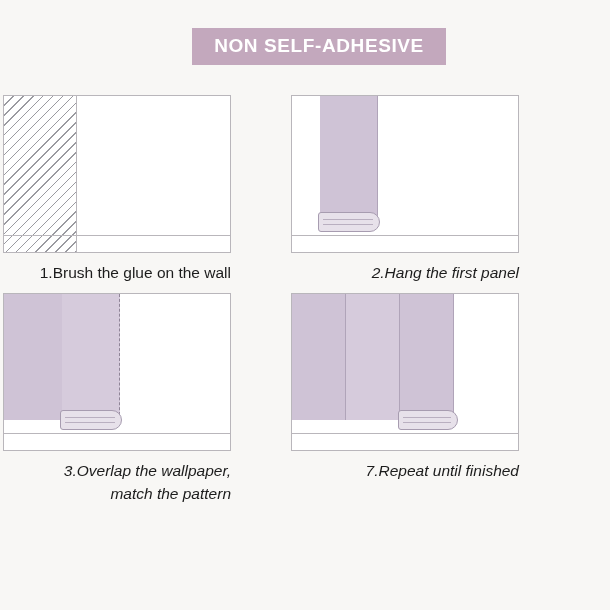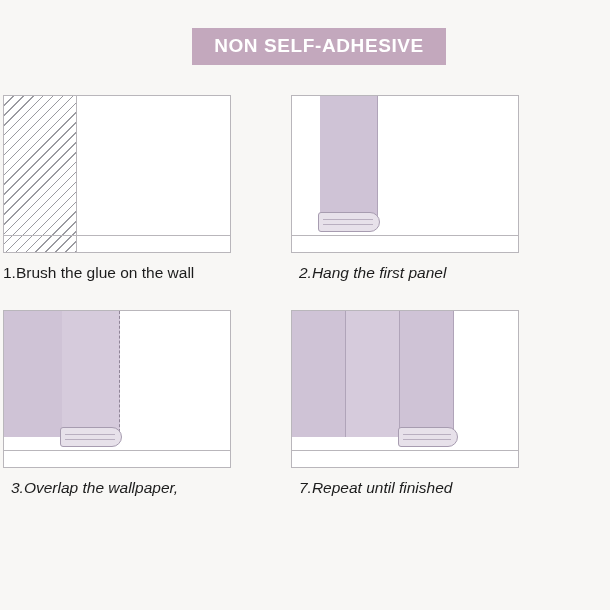--- a/index.html
+++ b/index.html
@@ -40,28 +40,29 @@
     white-space: nowrap;
     font-family: "Liberation Sans", sans-serif;
   }
 
   
   .grid {
     position: absolute;
     left: 0;
     top: 95px;
     width: 522px;
+    text-align: right;
   }
   .row {
     display: flex;
     justify-content: center;
     gap: 60px;
   }
   .row.second {
-    margin-top: 26px;
+    margin-top: 9px;
   }
   .cell {
     width: 228px;
     position: relative;
   }
 
   .panel {
     position: relative;
     width: 228px;
     height: 158px;
@@ -200,20 +201,21 @@
         <div class="strip" style="left:0px; width:58px; height:126px; border-right:none;"></div>
         <div class="strip lite dashed-edge" style="left:58px; width:58px; height:126px;"></div>
         <div class="curl" style="left:56px; top:116px; width:62px; height:20px;">
           <div class="curl-line" style="top:6px;"></div>
           <div class="curl-line" style="top:11px;"></div>
         </div>
         <div class="floor"></div>
       </div>
       <div class="caption indent">
         <span>3.Overlap the wallpaper,</span>
+        <span class="line2">match the pattern</span>
       </div>
     </div>
 
     <div class="cell">
       <div class="panel">
         <div class="strip" style="left:0px; width:54px; height:126px;"></div>
         <div class="strip lite" style="left:54px; width:54px; height:126px;"></div>
         <div class="strip" style="left:108px; width:54px; height:126px;"></div>
         <div class="curl" style="left:106px; top:116px; width:60px; height:20px;">
           <div class="curl-line" style="top:6px;"></div>

